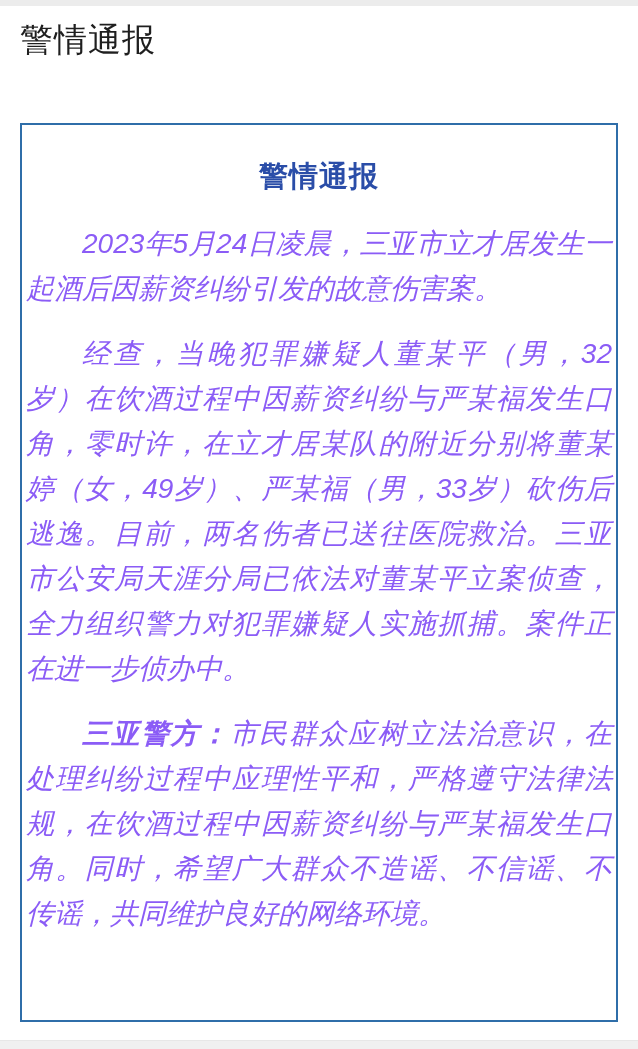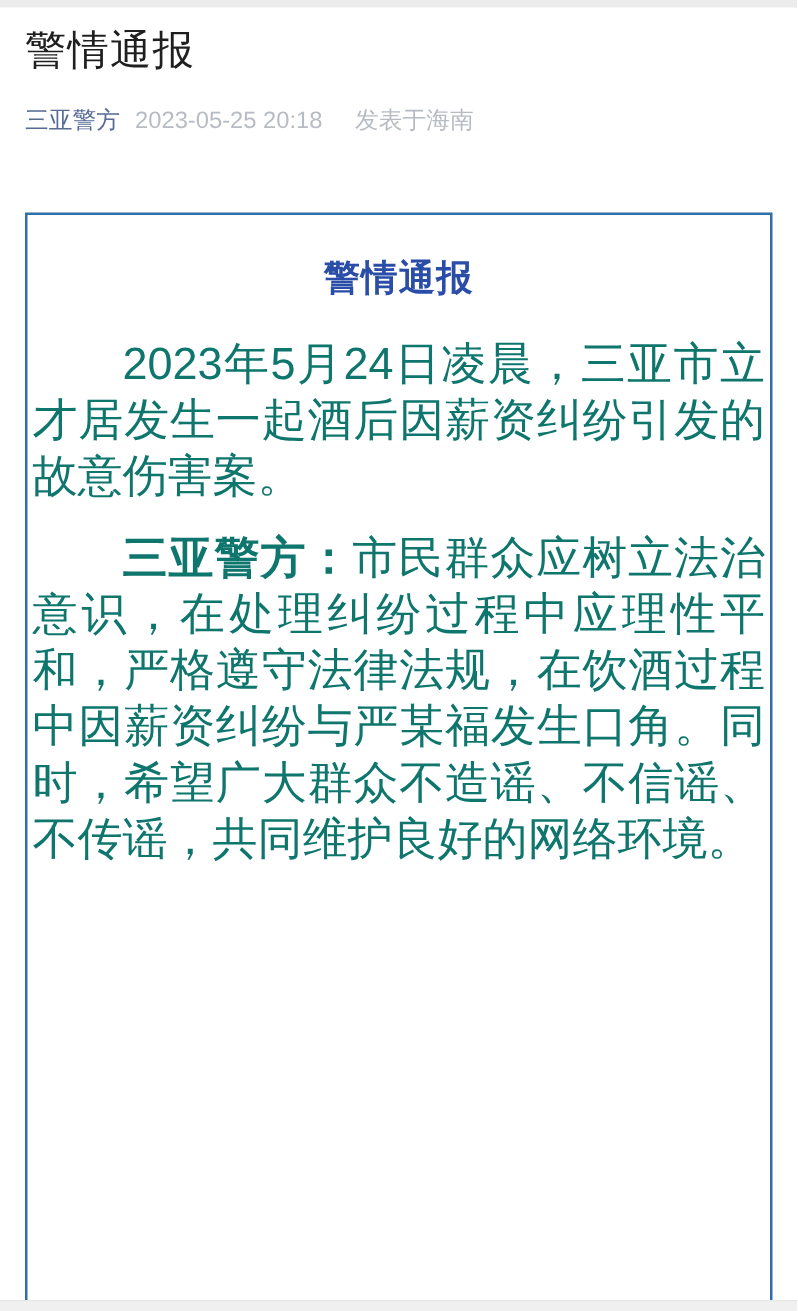--- a/index.html
+++ b/index.html
@@ -62,25 +62,26 @@
     margin: 0 0 30px 0;
     text-align: center;
     font-size: 29px;
     line-height: 30px;
     font-weight: 700;
     color: #2a4da8;
     letter-spacing: 1px;
   }
   .notice-para {
     margin: 0 0 20px 0;
-    font-size: 36px;
+    font-size: 28px;
     line-height: 45px;
-    color: #0f766e;
+    color: #8b5cf6;
     text-align: justify;
     text-indent: 2em;
+    font-style: italic;
   }
   .tip-label {
     font-weight: 700;
   }
   .bottom-strip {
     position: absolute;
     left: 0;
     right: 0;
     bottom: 0;
     height: 8px;
@@ -90,32 +91,28 @@
 </style>
 </head>
 <body>
 
 <div class="page">
 
   <div class="top-strip"></div>
 
   <div class="article-header">
     <h1 class="page-title">警情通报</h1>
-    <div class="byline">
-      <span class="author-link">三亚警方</span>
-      <span class="publish-timestamp">2023-05-25 20:18</span>
-      <span class="publish-location">发表于海南</span>
-    </div>
   </div>
 
   <div class="notice-box">
     <h2 class="notice-heading">警情通报</h2>
 
     <p class="notice-para">2023年5月24日凌晨，三亚市立才居发生一起酒后因薪资纠纷引发的故意伤害案。</p>
 
+    <p class="notice-para">经查，当晚犯罪嫌疑人董某平（男，32岁）在饮酒过程中因薪资纠纷与严某福发生口角，零时许，在立才居某队的附近分别将董某婷（女，49岁）、严某福（男，33岁）砍伤后逃逸。目前，两名伤者已送往医院救治。三亚市公安局天涯分局已依法对董某平立案侦查，全力组织警力对犯罪嫌疑人实施抓捕。案件正在进一步侦办中。</p>
 
     <p class="notice-para"><span class="tip-label">三亚警方：</span><span>市民群众应树立法治意识，在处理纠纷过程中应理性平和，严格遵守法律法规，在饮酒过程中因薪资纠纷与严某福发生口角。同时，希望广大群众不造谣、不信谣、不传谣，共同维护良好的网络环境。</span></p>
 
   </div>
 
   <div class="bottom-strip"></div>
 
 </div>
 
 </body></html>

